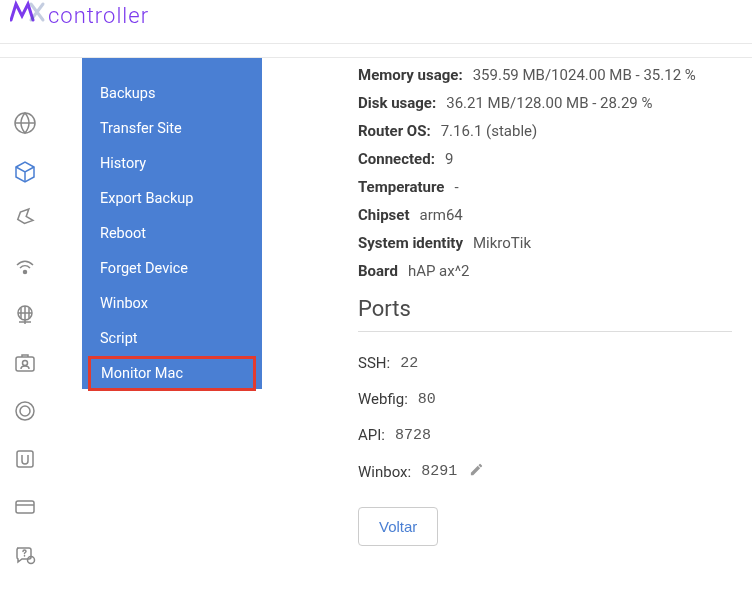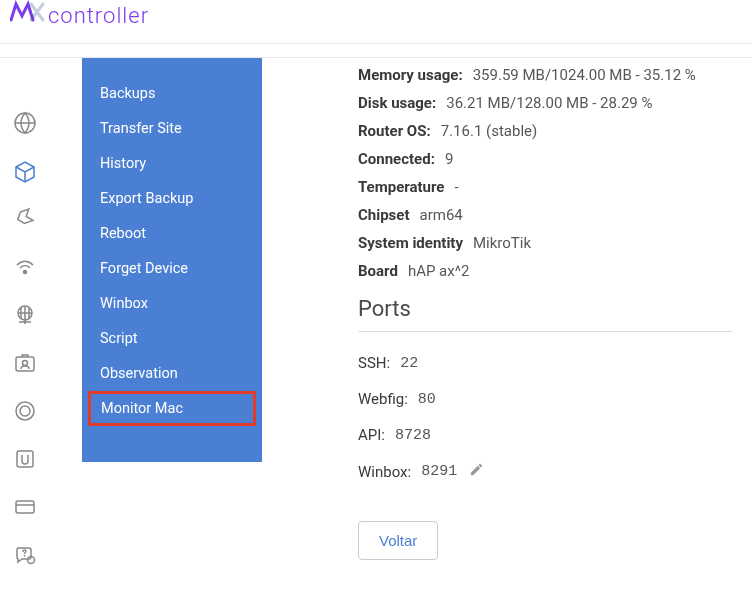--- a/index.html
+++ b/index.html
@@ -64,21 +64,21 @@
       width: 24px;
       height: 24px;
     }
     .sidebar-menu {
       width: 180px;
       background: #4a7fd3;
       margin-left: 32px;
       padding: 18px 0 20px 0;
       display: flex;
       flex-direction: column;
-      height: 404px;
+      height: 331px;
     }
     .menu-item {
       color: #fff;
       font-size: 14.5px;
       padding: 9px 18px;
       cursor: pointer;
       font-weight: 400;
     }
     .menu-item.highlighted {
       border: 3px solid #e23b2e;
@@ -138,21 +138,21 @@
       cursor: pointer;
     }
     .btn-voltar {
       border: 1px solid #ccc;
       background: #fff;
       color: #4a7fd3;
       font-size: 15px;
       padding: 10px 20px;
       border-radius: 4px;
       cursor: pointer;
-      margin-top: 22px;
+      margin-top: 8px;
     }
   </style>
 </head>
 <body>
 
 <div class="header">
   <div class="logo">
     <span class="logo-mark">
       <svg width="36" height="24" viewBox="0 0 36 24">
           <path d="M1 20 L6 4 L12 16 L18 4 L23 20" stroke="#7c3aed" stroke-width="3" fill="none" stroke-linecap="round"></path>
@@ -232,21 +232,20 @@
 
   <div class="sidebar-menu">
     <div class="menu-item">Backups</div>
     <div class="menu-item">Transfer Site</div>
     <div class="menu-item">History</div>
     <div class="menu-item">Export Backup</div>
     <div class="menu-item">Reboot</div>
     <div class="menu-item">Forget Device</div>
     <div class="menu-item">Winbox</div>
     <div class="menu-item">Script</div>
-    <div class="menu-item">Observation</div>
     <div class="menu-item highlighted">Monitor Mac</div>
   </div>
 
   <div class="content">
     <div class="info-row">
       <span class="info-label">Memory usage:</span>
       <span class="info-value">359.59 MB/1024.00 MB - 35.12 %</span>
     </div>
     <div class="info-row">
       <span class="info-label">Disk usage:</span>

